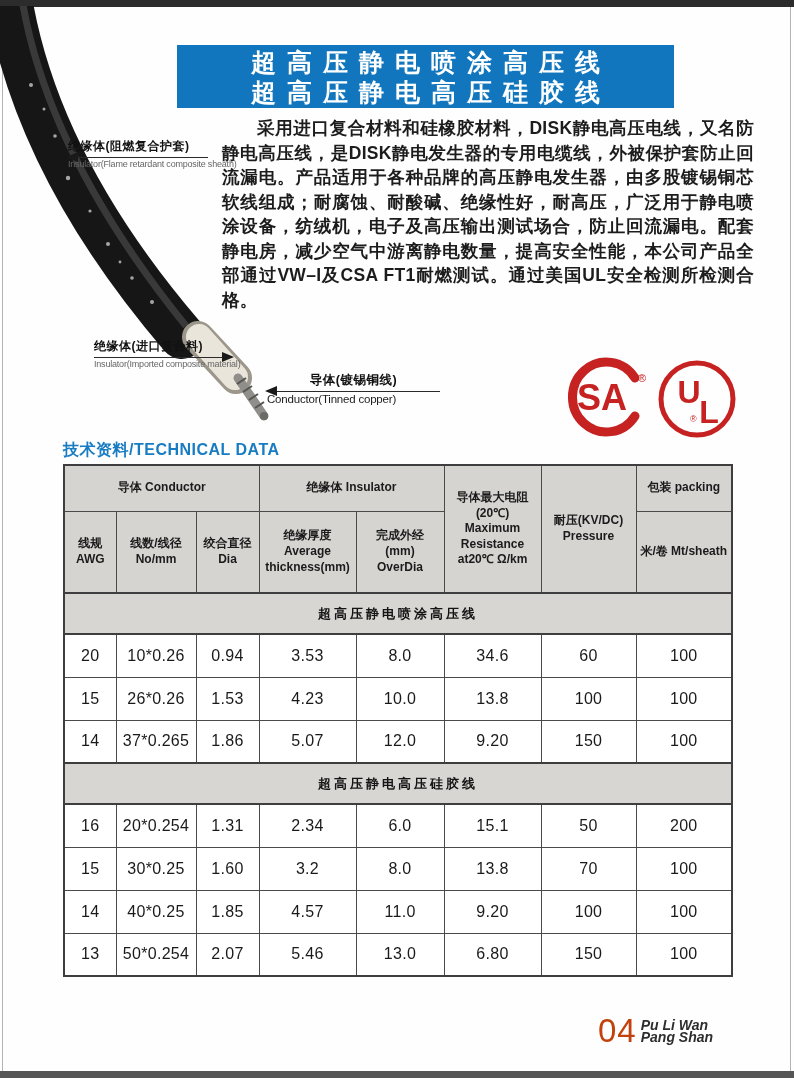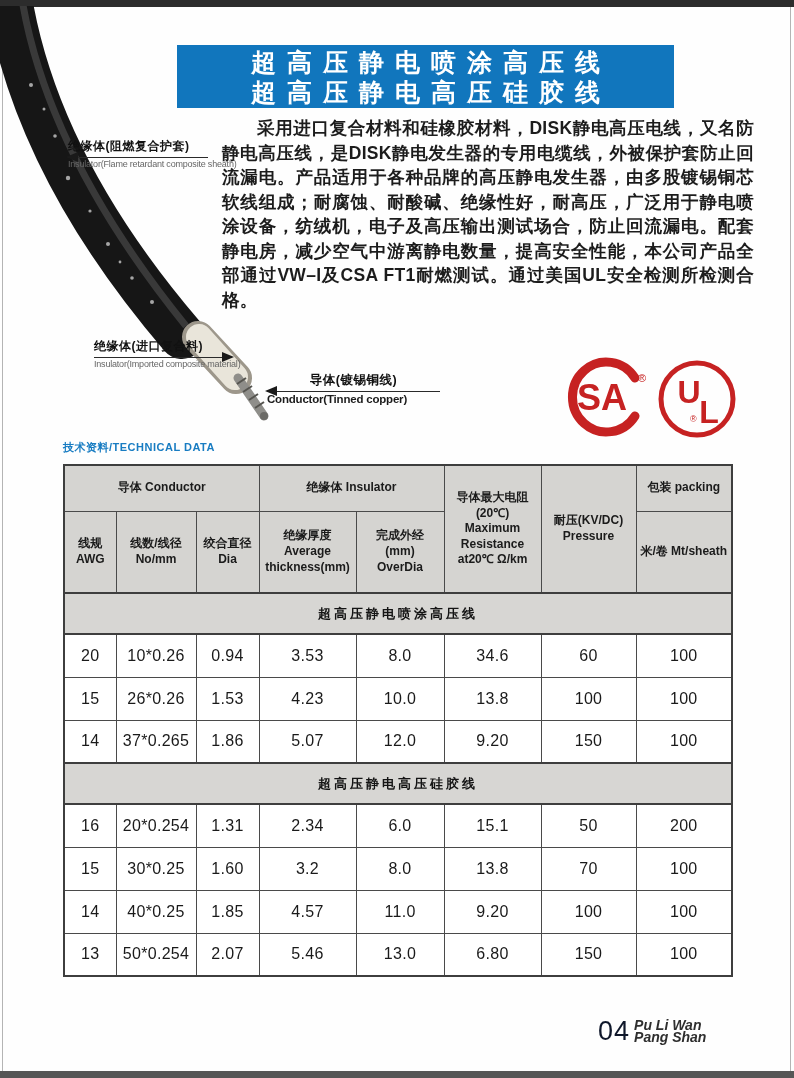--- a/index.html
+++ b/index.html
@@ -34,47 +34,47 @@
   .arrow-left  { position:absolute; left:-2px; top:-6px; width:0; height:0;
                  border-top:5px solid transparent; border-bottom:5px solid transparent; border-right:12px solid #1a1a1a; }
   .arrow-right { position:absolute; right:-2px; top:-6px; width:0; height:0;
                  border-top:5px solid transparent; border-bottom:5px solid transparent; border-left:12px solid #1a1a1a; }
   .ann-en { font-size:9px; color:#666; white-space:nowrap; letter-spacing:-0.2px; }
   .ann1 { left:68px; top:138px; width:140px; }
   .ann1 .ann-cn, .ann1 .ann-en { text-align:left; }
   .ann2 { left:94px; top:338px; width:138px; }
   .ann3 { left:267px; top:372px; width:173px; }
   .ann3 .ann-cn { text-align:center; font-size:12.5px; }
-  .ann3 .ann-en { font-size:11.5px; font-weight:bold; color:#1c1c1c; }
+  .ann3 .ann-en { font-size:11.5px; font-weight:normal; color:#1c1c1c; }
 
   
   .intro { position:absolute; left:222px; top:116px; width:532px; font-size:17.5px; font-weight:bold;
            line-height:24.5px; color:#1c1c1c; text-align:justify; text-indent:2em; letter-spacing:0.3px; }
 
   
   .certs { position:absolute; left:566px; top:356px; }
   .cert-svg { display:inline-block; vertical-align:top; }
 
   
-  .tech-title { position:absolute; left:63px; top:440px; font-size:11px; font-weight:bold;
+  .tech-title { position:absolute; left:63px; top:440px; font-size:16px; font-weight:bold;
                 color:#187cc2; letter-spacing:0.5px; }
   table.tech { position:absolute; left:63px; top:464px; width:668px; border-collapse:collapse;
                table-layout:fixed; border:2px solid #3e3e3e; }
   table.tech th, table.tech td { border:1px solid #4a4a4a; text-align:center; vertical-align:middle; }
   table.tech thead th { background:#d5d4d1; font-weight:bold; font-size:12px; color:#1b1b1b;
                         white-space:pre-line; line-height:1.3; padding:3px 1px; }
   table.tech thead tr.h1 th { height:46px; }
   table.tech thead tr.h2 th { height:82px; }
   table.tech td.band { background:#d7d6d3; height:41px; font-size:13px; font-weight:bold;
                        letter-spacing:3px; color:#141414; border-top:2px solid #3e3e3e; border-bottom:2px solid #3e3e3e; }
   table.tech td.cell { background:#ffffff; height:43px; font-size:16px; color:#1a1a1a; letter-spacing:0.3px; }
 
   
   .footer { position:absolute; left:598px; top:1012px; display:flex; }
-  .footer-num { font-size:27px; line-height:38px; color:#0f172a; letter-spacing:1px; }
+  .footer-num { font-size:33px; line-height:38px; color:#c2410c; letter-spacing:1px; }
   .footer-brand { margin:8px 0 0 4px; font-style:italic; font-size:14px; line-height:11.5px;
                   font-weight:bold; color:#2e2e2e; white-space:nowrap; }
 </style>
 </head>
 <body>
 
 <div class="page">
 
   <div class="edge-top"></div>
   <div class="edge-bottom"></div>

